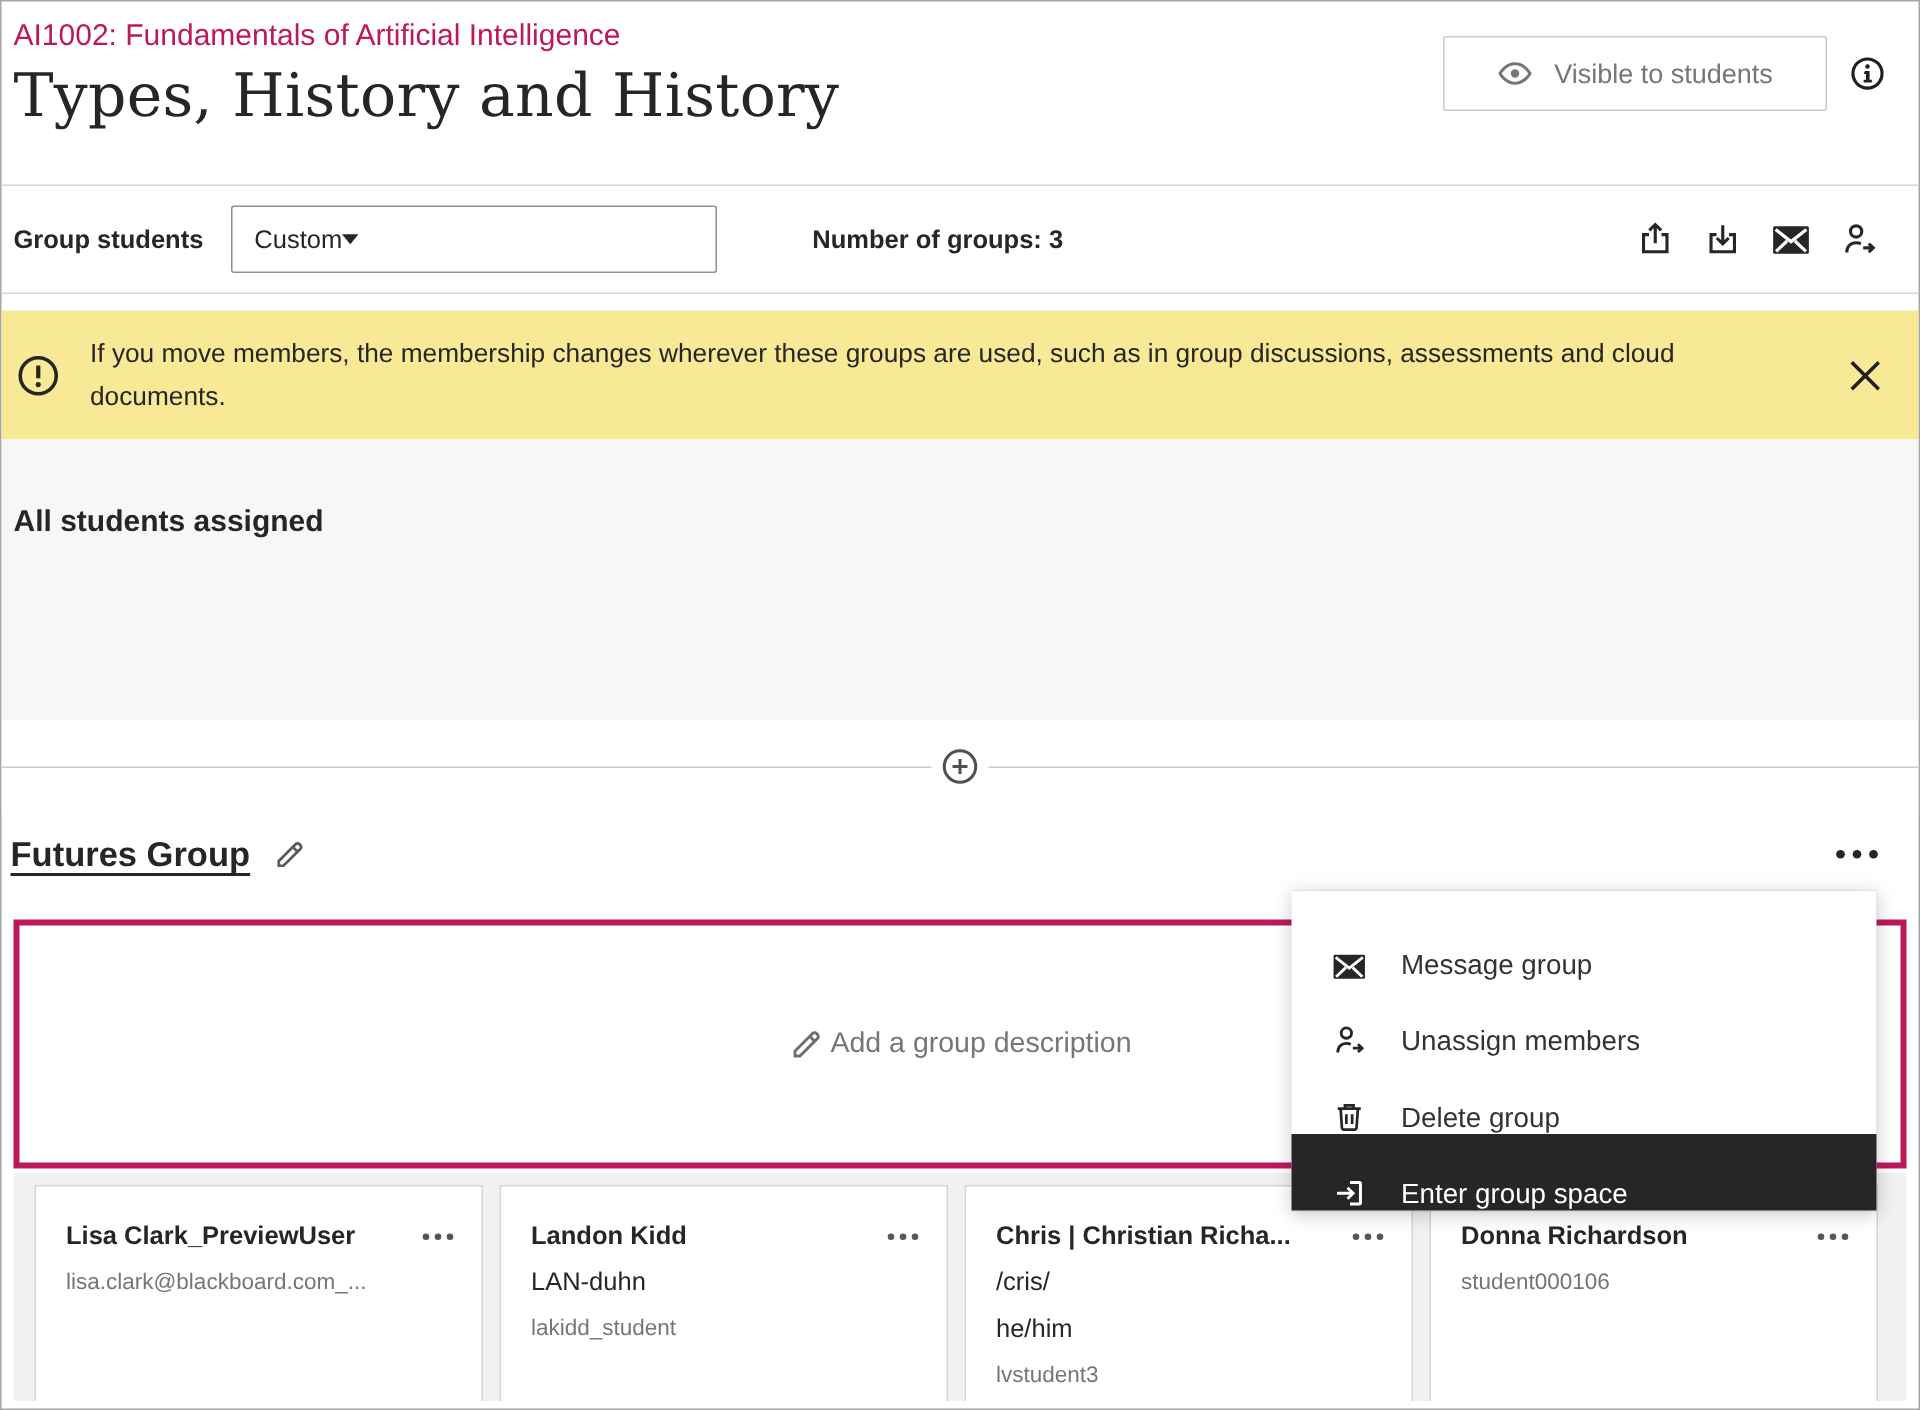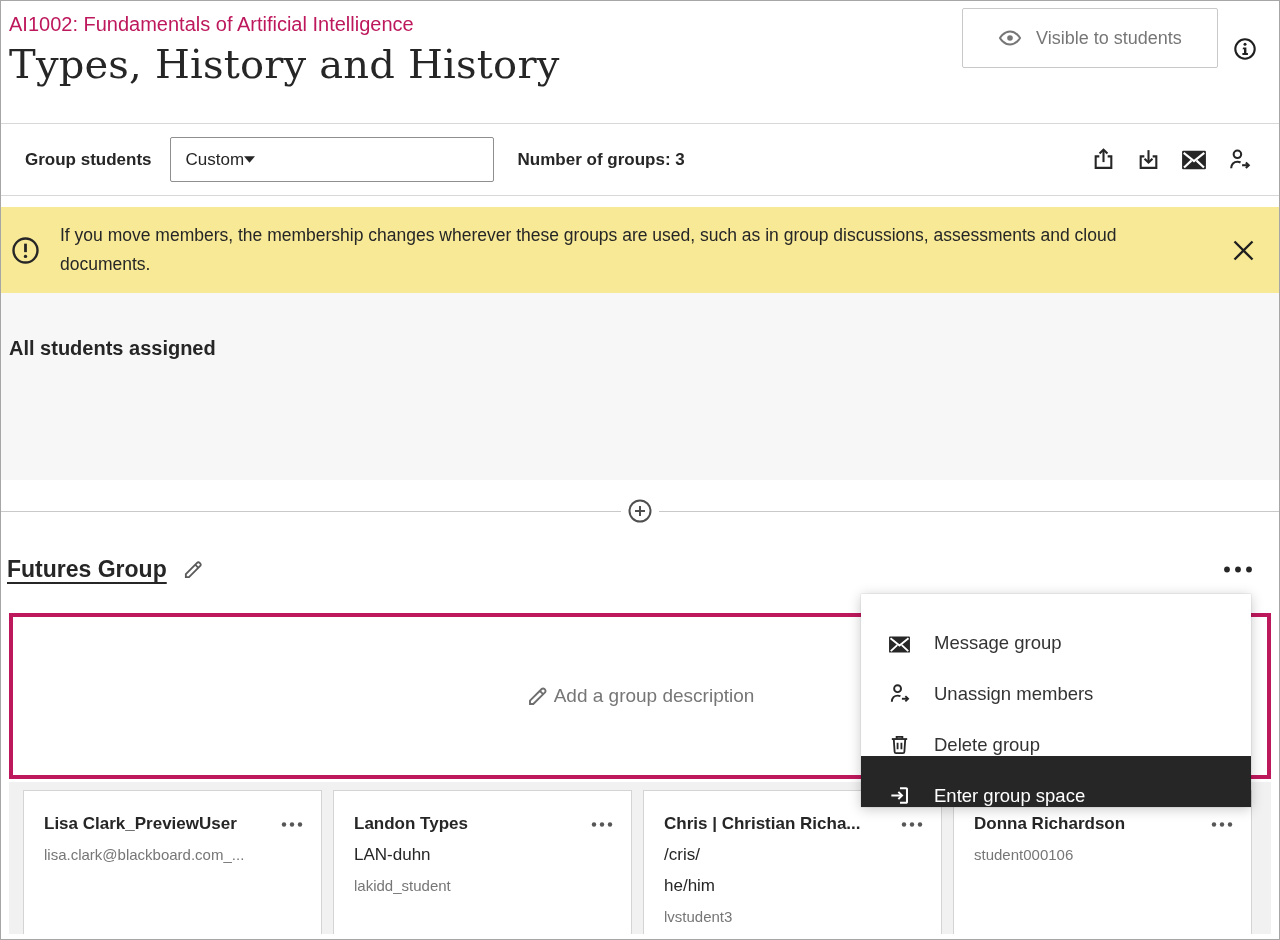--- a/index.html
+++ b/index.html
@@ -5,35 +5,35 @@
   * { margin:0; padding:0; box-sizing:border-box; }
   body { background:#e9e9e9; font-family:"Liberation Sans", sans-serif; color:#262626; }
   .page { position:relative; width:1280px; height:940px; margin:0 auto; background:#fff;
           border:1px solid #a6a6a6; overflow:hidden; }
 
   
   .header { height:123px; border-bottom:1px solid #d8d8d8; position:relative; padding:12px 0 0 8px; }
   .breadcrumb { font-size:20px; color:#be185d; }
   .page-title { font-family:"DejaVu Serif","Liberation Serif",serif; font-weight:500;
                 font-size:40px; margin-top:5px; letter-spacing:.2px; }
-  .visible-btn { position:absolute; top:7px; right:61px; width:256px; height:60px;
+  .visible-btn { position:absolute; top:23px; right:61px; width:256px; height:50px;
                  background:#fff; border:1px solid #c9c9c9; border-radius:2px;
                  display:flex; align-items:center; justify-content:center; gap:14px;
                  color:#767676; font-size:18px; cursor:pointer; }
   .info-btn { position:absolute; top:36px; right:22px; width:24px; height:24px;
               background:none; border:none; color:#1f1f1f; cursor:pointer; }
 
   
   .toolbar { height:72px; border-bottom:1px solid #d8d8d8; display:flex; align-items:center;
              padding:0 27px 0 8px; }
-  .bold-label { font-weight:700; font-size:17px;margin-left:16px; }
+  .bold-label { font-weight:700; font-size:17px; }
   .select-box { width:324px; height:45px; margin-left:18px; border:1px solid #8f8f8f;
                 border-radius:2px; background:#fff; display:flex; align-items:center;
                 justify-content:flex-start; padding:0 15px; font-size:17px; cursor:pointer; }
-  .groups-count { margin-left:24px; }
+  .groups-count { margin-left:64px; }
   .tb-icons { margin-left:auto; display:flex; align-items:center; gap:20px; }
   .icon-btn { background:none; border:none; color:#262626; cursor:pointer; line-height:0; padding:0; }
 
   
   .alert { margin-top:11px; height:86px; background:#f7e996; display:flex; align-items:center;
            padding:0 22px 0 10px; }
   .alert-icon { color:#262626; flex:none; line-height:0; }
   .alert-msg { margin-left:20px; font-size:17.5px; line-height:29px; max-width:1085px; color:#262626; }
   .alert-close { margin-left:auto; background:none; border:none; color:#1f1f1f; cursor:pointer; line-height:0; }
 
@@ -226,21 +226,21 @@
               <circle cx="11" cy="2.5" r="2.2"></circle>
               <circle cx="19" cy="2.5" r="2.2"></circle>
           </svg>
         </button>
       </div>
       <div class="member-line muted">lisa.clark@blackboard.com_...</div>
     </div>
 
     <div class="member-card">
       <div class="card-head">
-        <span class="member-name">Landon Types</span>
+        <span class="member-name">Landon Kidd</span>
         <button class="card-dots">
           <svg width="22" height="5" viewBox="0 0 22 5" fill="#565656">
             <circle cx="3" cy="2.5" r="2.2"></circle>
               <circle cx="11" cy="2.5" r="2.2"></circle>
               <circle cx="19" cy="2.5" r="2.2"></circle>
           </svg>
         </button>
       </div>
       <div class="member-line">LAN-duhn</div>
       <div class="member-line muted">lakidd_student</div>

